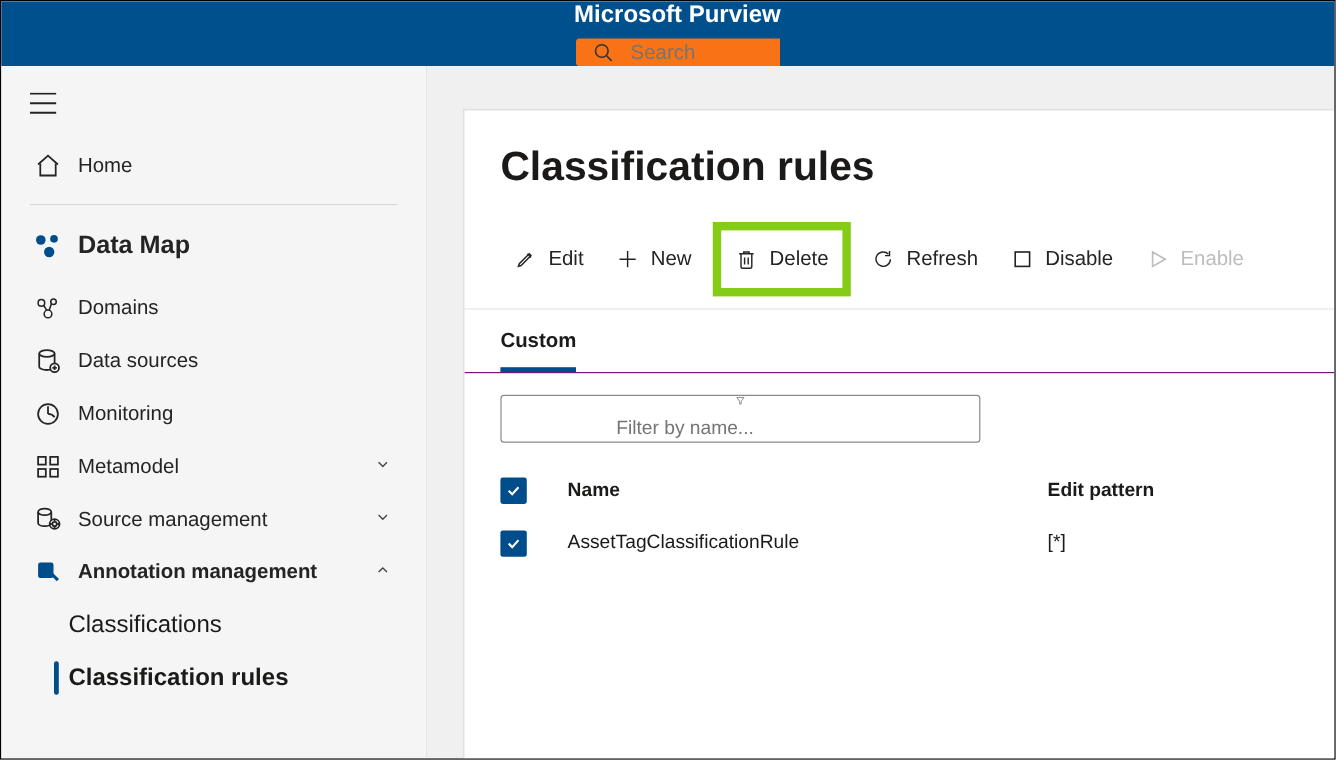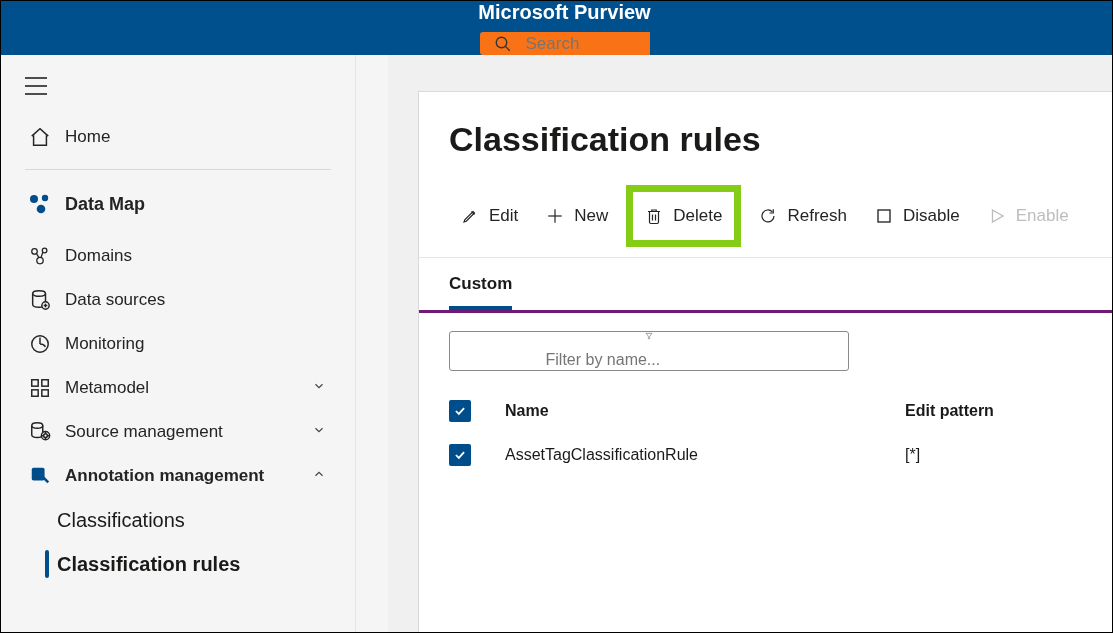--- a/index.html
+++ b/index.html
@@ -5,48 +5,48 @@
   * { box-sizing: border-box; }
   html, body { margin:0; padding:0; height:100%; width:1113px; font-family: "Segoe UI", Arial, sans-serif; color:#1b1a19; }
   body { display:flex; flex-direction:column; background:#f5f5f5; width:1113px; height:633px; border:1px solid #000; overflow:hidden;}
   
   .topbar { height:54px; background:#00508e; color:#fff; display:flex; align-items:center; justify-content:space-between; padding-left:16px;flex-direction:column;}
   .topbar .brand { font-size:20px; font-weight:600; }
   .search-box { background:#f97316; height:38px; width:170px; margin-top:8px; margin-right:0; border-top-left-radius:3px; border-bottom-left-radius:3px; display:flex; align-items:center; padding:0 14px; color:#333; }
   .search-box input { border:none; outline:none; font-size:17px; color:#333; width:110px; background:transparent;}
   .search-box svg { margin-right:12px; }
   
-  .frame { flex:1; display:flex; overflow:hidden;gap:32px;}
+  .frame { flex:1; display:flex; overflow:hidden;}
   
   .sidebar { width:355px; background:#f5f5f5; border-right:1px solid #e5e5e5; display:flex; flex-direction:column;}
   .hamburger { padding:22px 0 14px 24px;}
   .sidebar-item { display:flex; align-items:center; padding:0 24px; height:48px; font-size:17px; color:#242424; cursor:pointer;}
   .sidebar-item.thin { height:44px; }
   .sidebar-item .icon-box { width:30px; display:flex; justify-content:center; }
   .sidebar-item .label { margin-left:10px; flex:1;}
   .sidebar-item .expander { width:24px; text-align:center; color:#444;}
   .sidebar .divider { height:1px; background:#d9d9d9; margin:8px 24px 10px 24px;}
-  .sidebar .section-head { font-weight:700; font-size:18px;}
+  .sidebar .section-head { font-weight:700; font-size:21px;}
   .sidebar .bold { font-weight:700;}
   .sidebar .sub-item { padding-left:56px; height:44px; display:flex; align-items:center; font-size:20px; cursor:pointer; position:relative;}
   .sidebar .sub-item.active { font-weight:700;}
   .sidebar .sub-item.active::before { content:""; position:absolute; left:44px; top:8px; bottom:8px; width:4px; border-radius:3px; background:#004d8c; }
   
   .content-wrap { flex:1; position:relative; background:#f0f0f0; }
   .content { position:absolute; left:30px; top:36px; right:0; bottom:0; background:#fff; border:1px solid #d9d9d9; border-right:none; border-bottom:none; padding:28px 0 0 0; overflow:hidden;}
   .content h1 { margin:0 0 26px 30px; font-size:34px; font-weight:700;}
   
   .toolbar { display:flex; align-items:center; padding:0 0 10px 30px; border-bottom:1px solid #e6e6e6; gap:4px;}
   .tool-btn { display:flex; align-items:center; height:40px; padding:0 12px; font-size:17px; color:#242424; cursor:pointer; gap:10px;}
   .tool-btn.disabled { color:#bdbdbd; }
   .tool-btn svg { flex-shrink:0; }
   .highlight-box { border:7px solid #84cc16; padding:0 !important; margin:0 2px;}
   .highlight-box .tool-btn { padding:0 12px; height:48px;}
   
-  .tabs { display:flex; padding:16px 0 0 30px; border-bottom:3px solid #701a75;}
+  .tabs { display:flex; padding:16px 0 0 30px; border-bottom:1px solid #701a75;}
   .tab { font-size:17px; font-weight:600; padding:0 0 12px 0; border-bottom:4px solid #004d8c; cursor:pointer;}
   
   .filter-row { padding:18px 0 0 30px;}
   .filter-input { width:400px; height:40px; border:1px solid #8a8a8a; border-radius:3px; display:flex; align-items:center; padding:0 14px; gap:10px;flex-direction:column;}
   .filter-input input { border:none; outline:none; font-size:16px; flex:1; color:#333; background:transparent;}
   
   .table { margin:18px 0 0 30px; }
   .table-row { display:flex; align-items:center; height:44px;}
   .table-row.header { font-weight:700;}
   .cell-check { width:56px; display:flex; justify-content:flex-start;}

